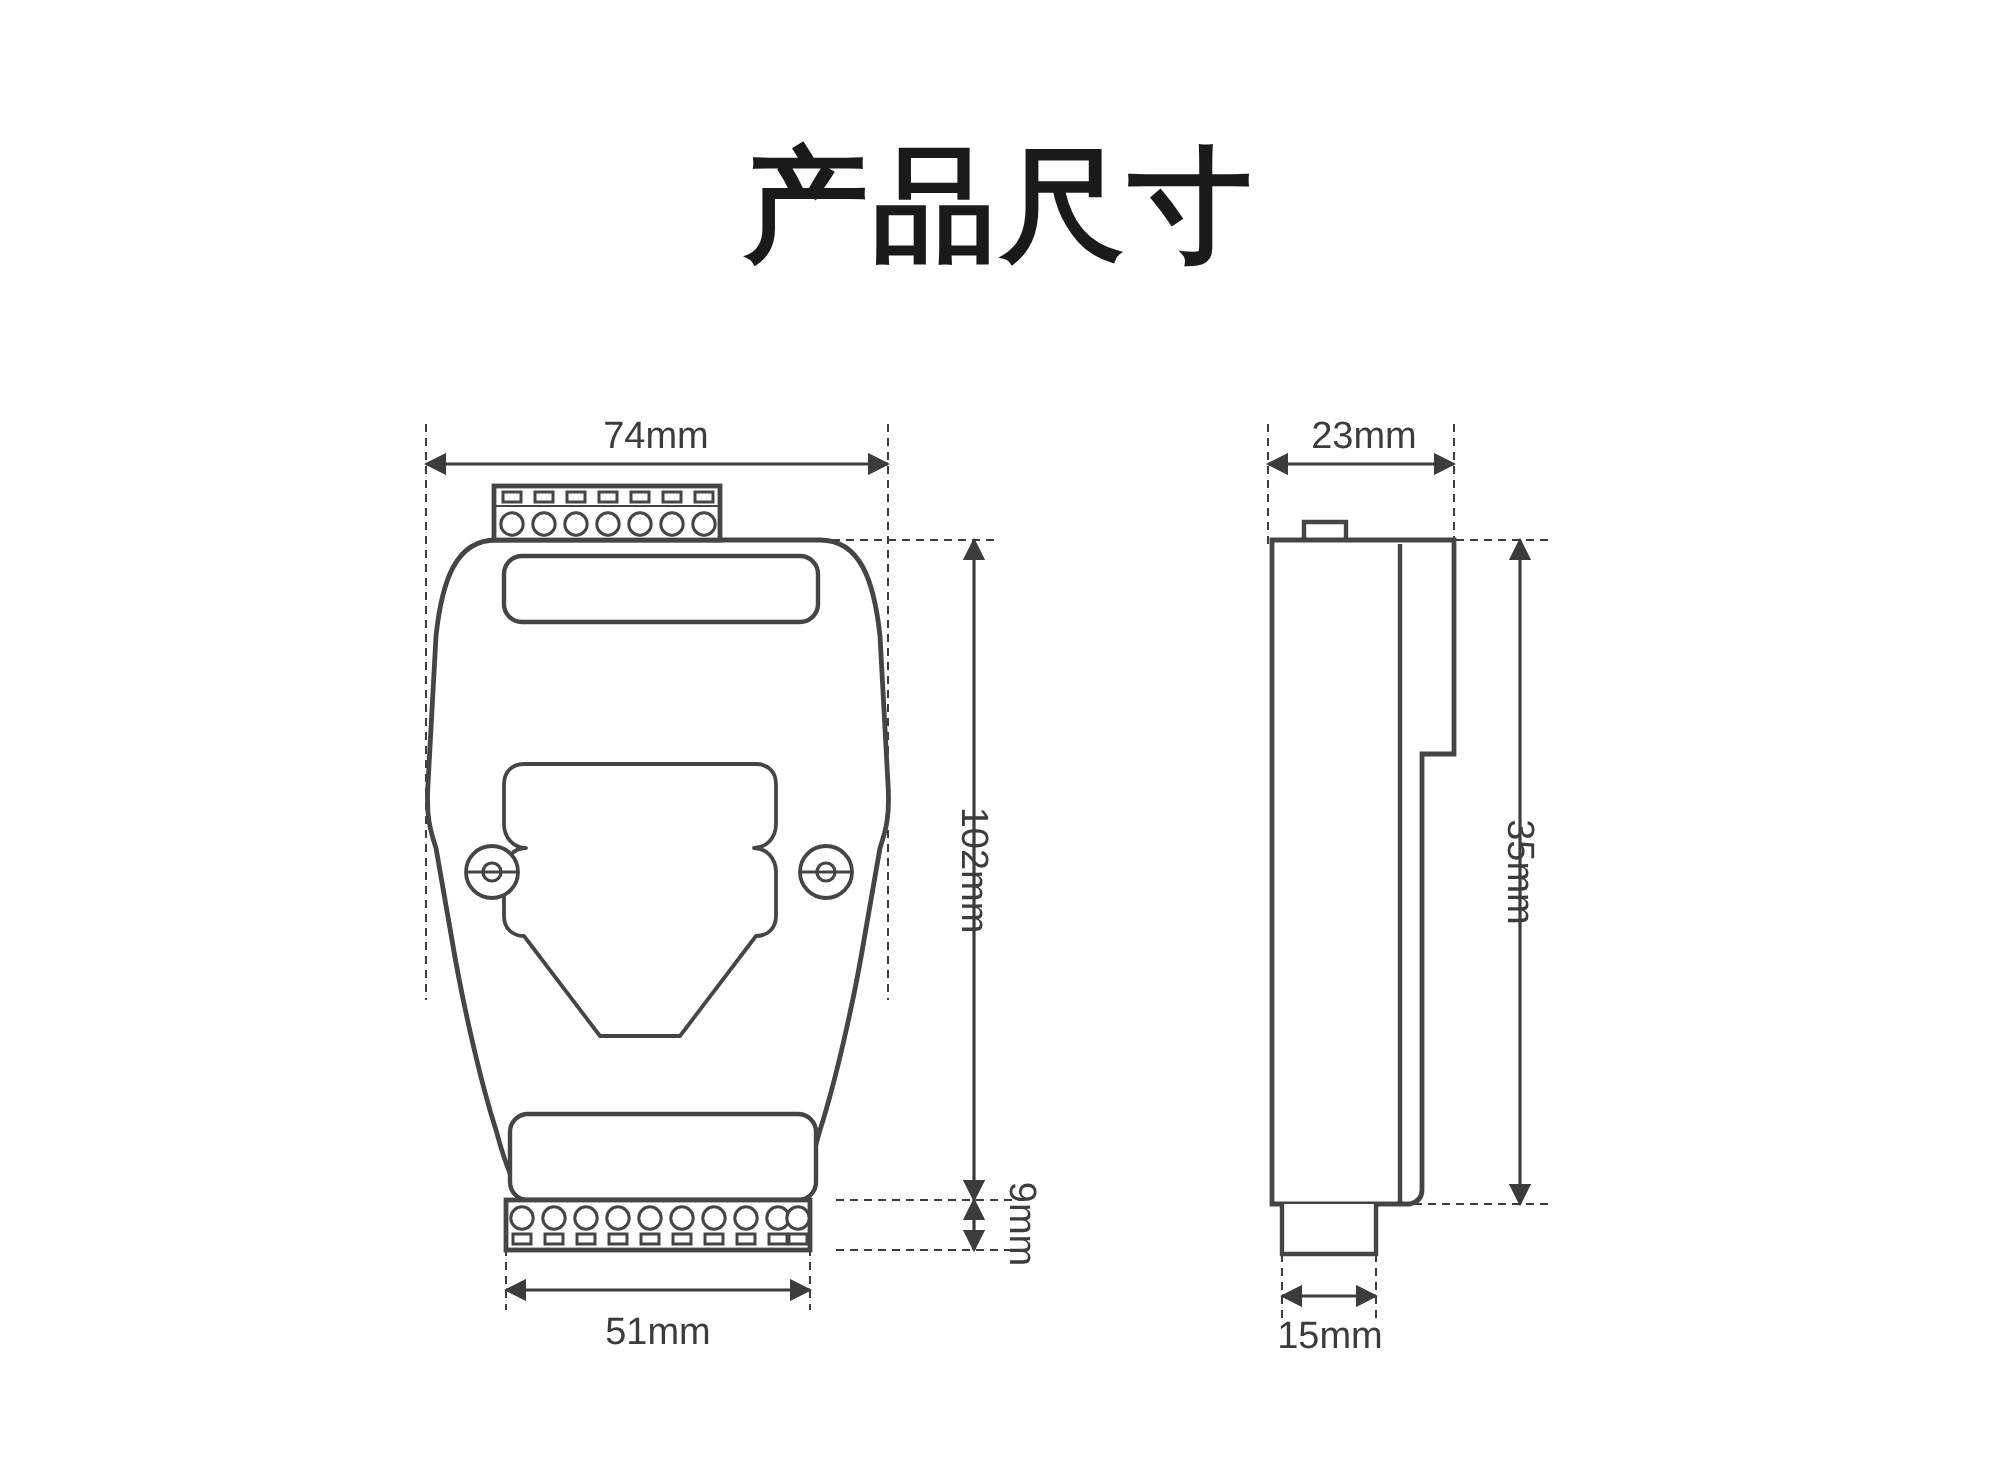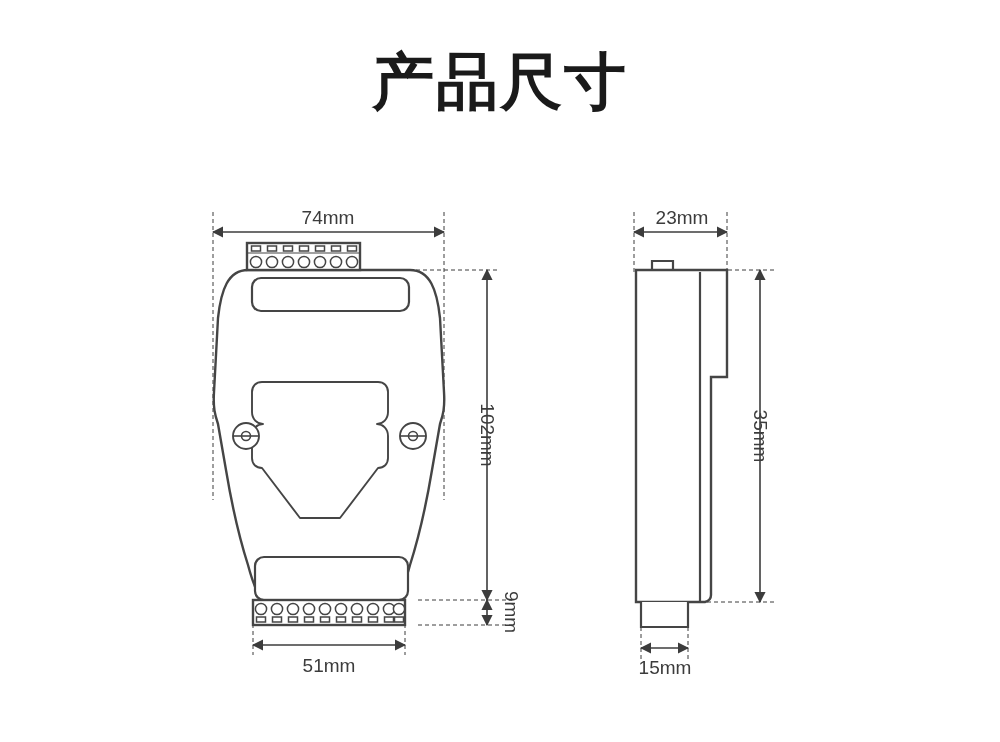--- a/index.html
+++ b/index.html
@@ -17,21 +17,21 @@
   }
   #page-root {
     position: relative;
     width: 1000px;
     height: 742px;
     background: #ffffff;
   }
   #page-title {
     position: absolute;
     left: 0;
-    top: 45px;
+    top: 66px;
     width: 1000px;
     text-align: center;
     font-size: 62px;
     font-weight: bold;
     letter-spacing: 2px;
     color: #1a1a1a;
     font-family: "DejaVu Sans", "Liberation Sans", sans-serif;
     line-height: 1.2;
     user-select: none;
   }

